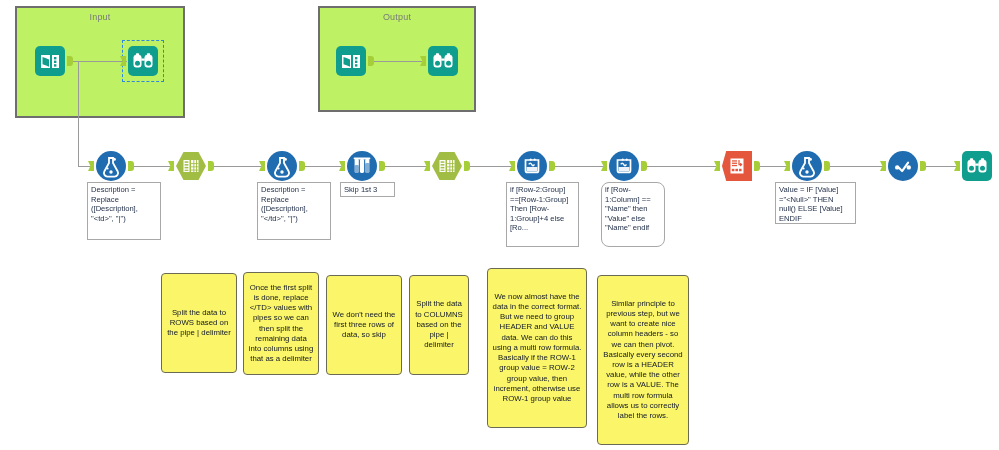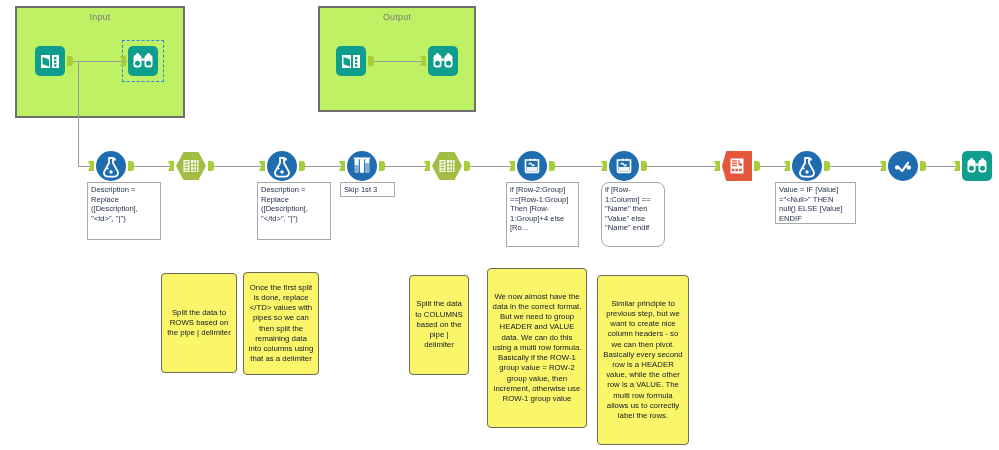--- a/index.html
+++ b/index.html
@@ -358,20 +358,23 @@
 
 
   <div class="comment" style="left:161px;top:273px;width:76px;height:100px;">
     <span>Split the data to ROWS based on the pipe | delimiter</span>
   </div>
 
   <div class="comment" style="left:243px;top:272px;width:76px;height:103px;">
     <span>Once the first split is done, replace &lt;/TD&gt; values with pipes so we can then split the remaining data into columns using that as a delimiter</span>
   </div>
 
+  <div class="comment" style="left:326px;top:275px;width:76px;height:100px;">
+    <span>We don't need the first three rows of data, so skip</span>
+  </div>
 
   <div class="comment" style="left:409px;top:275px;width:60px;height:100px;">
     <span>Split the data to COLUMNS based on the pipe | delimiter</span>
   </div>
 
   <div class="comment" style="left:487px;top:268px;width:100px;height:160px;">
     <span>We now almost have the data in the correct format. But we need to group HEADER and VALUE data. We can do this using a multi row formula. Basically if the ROW-1 group value = ROW-2 group value, then increment, otherwise use ROW-1 group value</span>
   </div>
 
   <div class="comment" style="left:597px;top:275px;width:92px;height:170px;">

